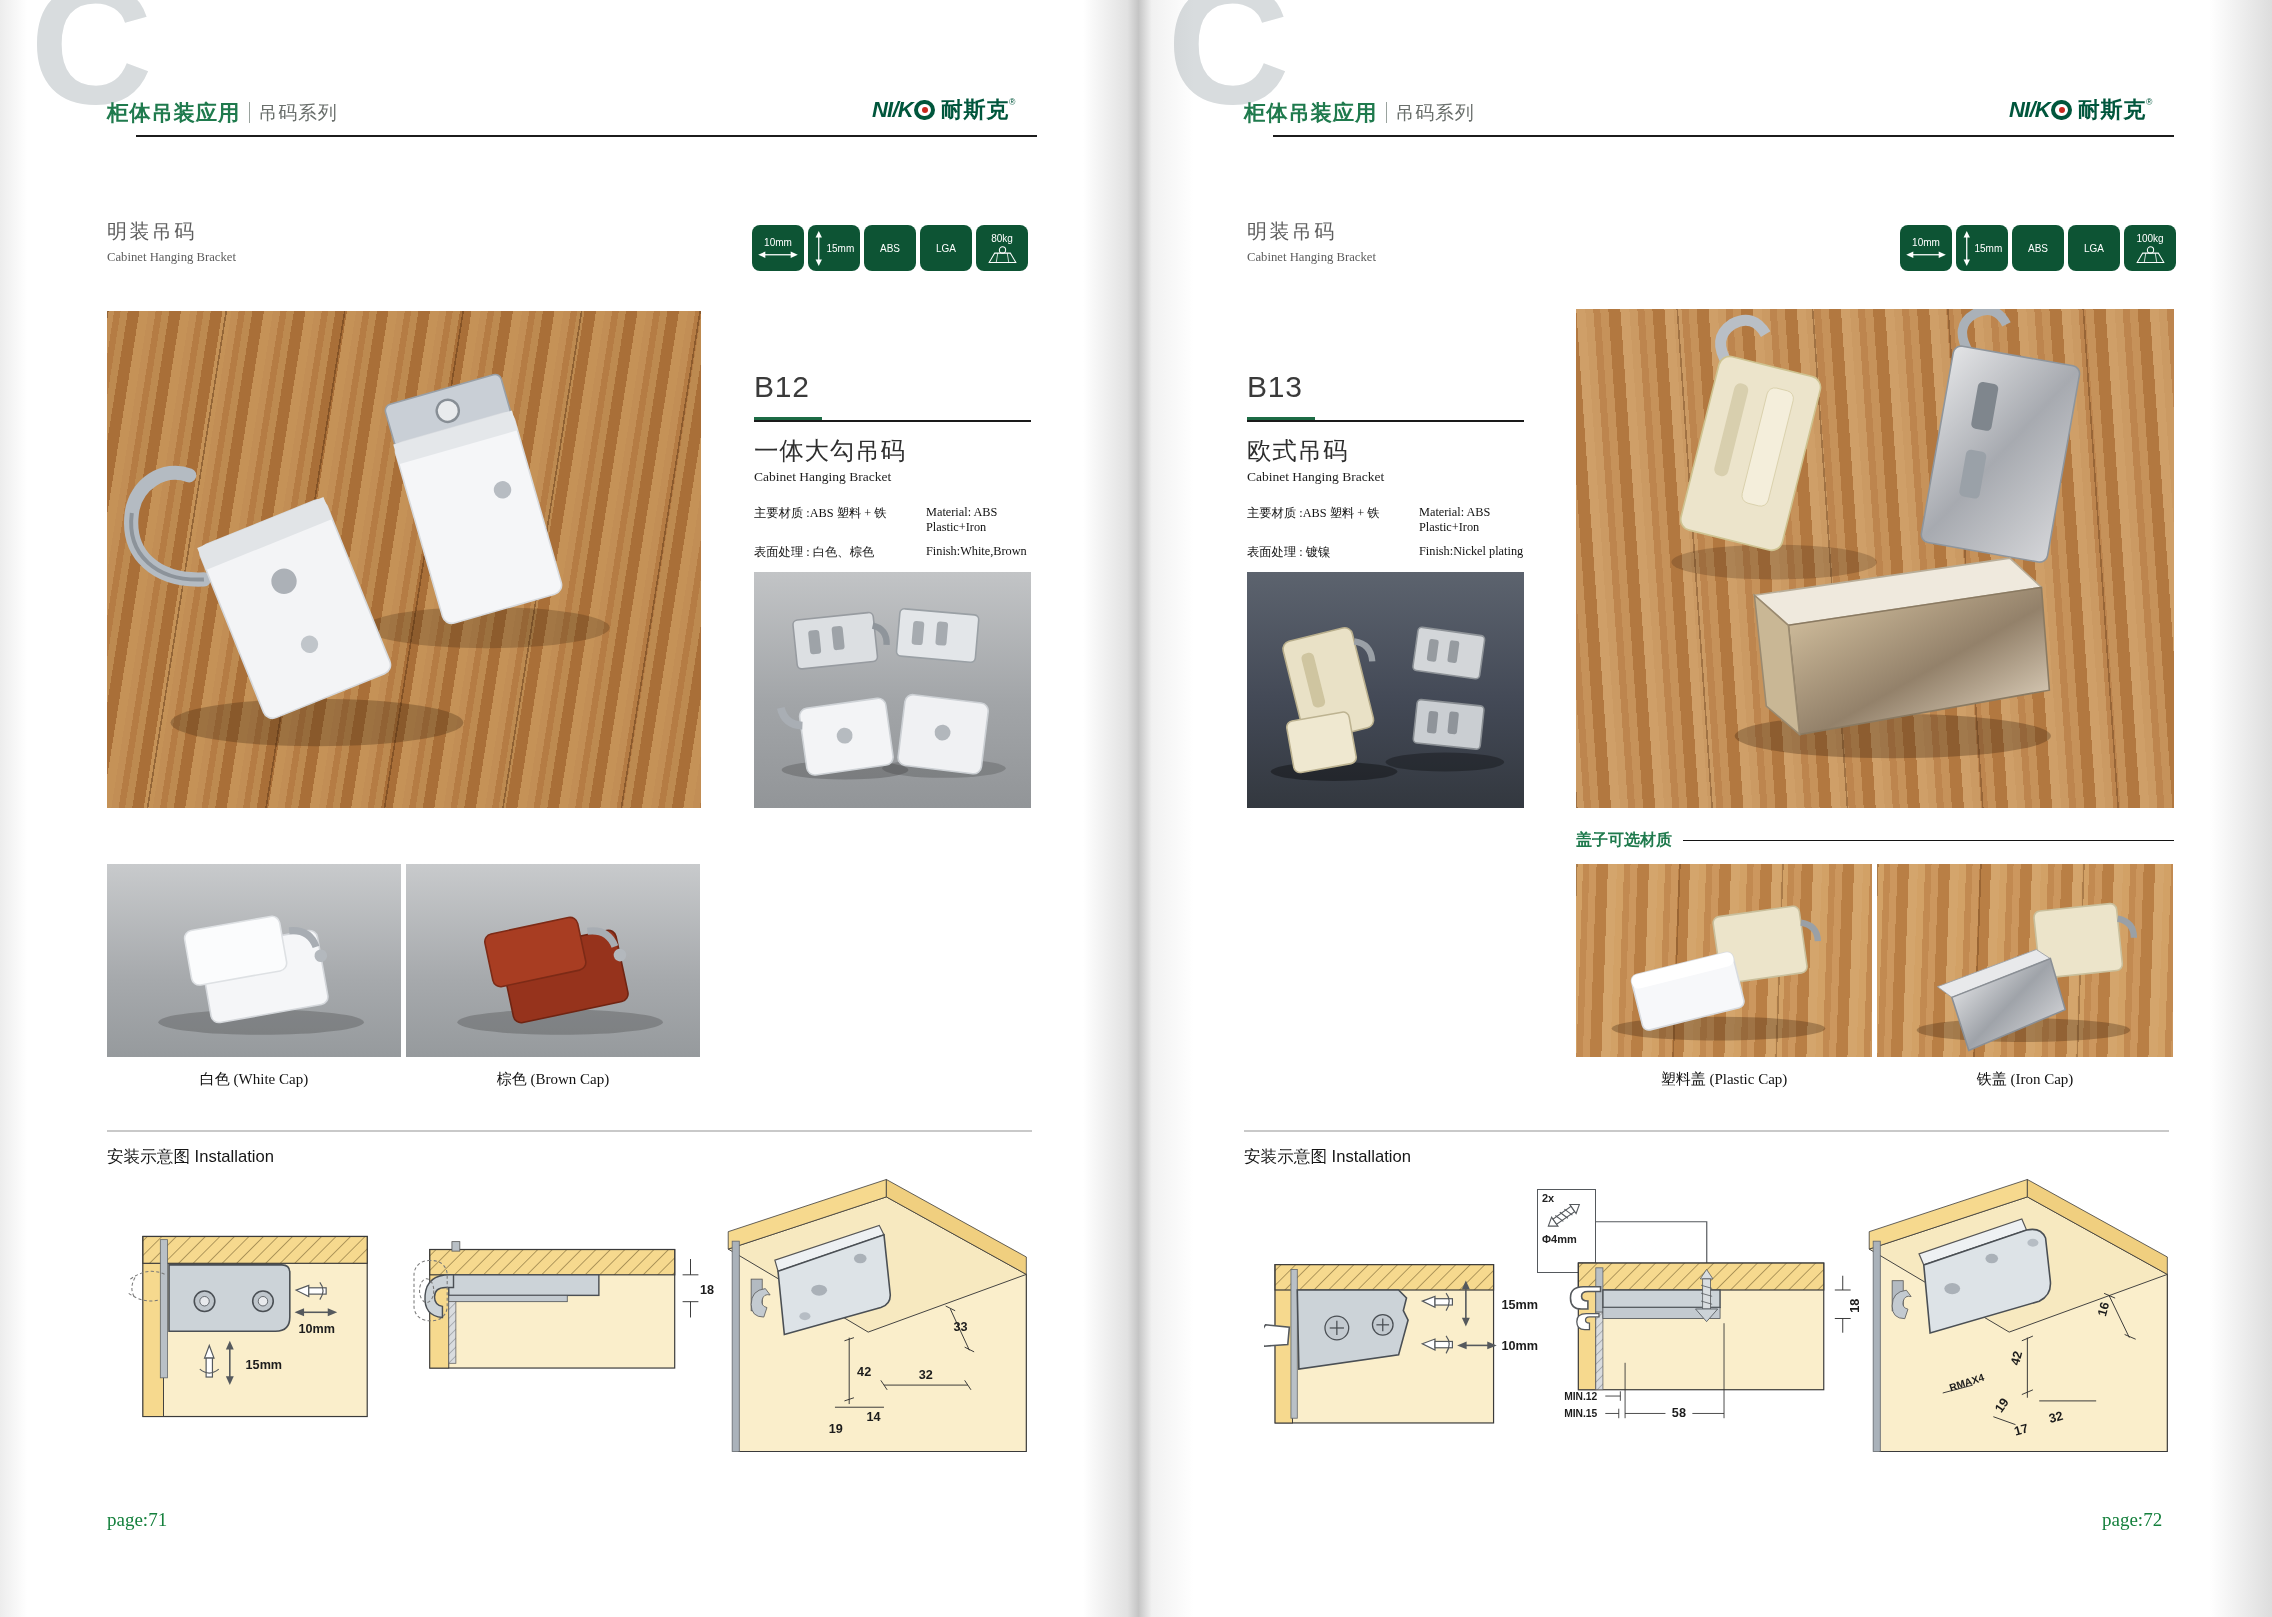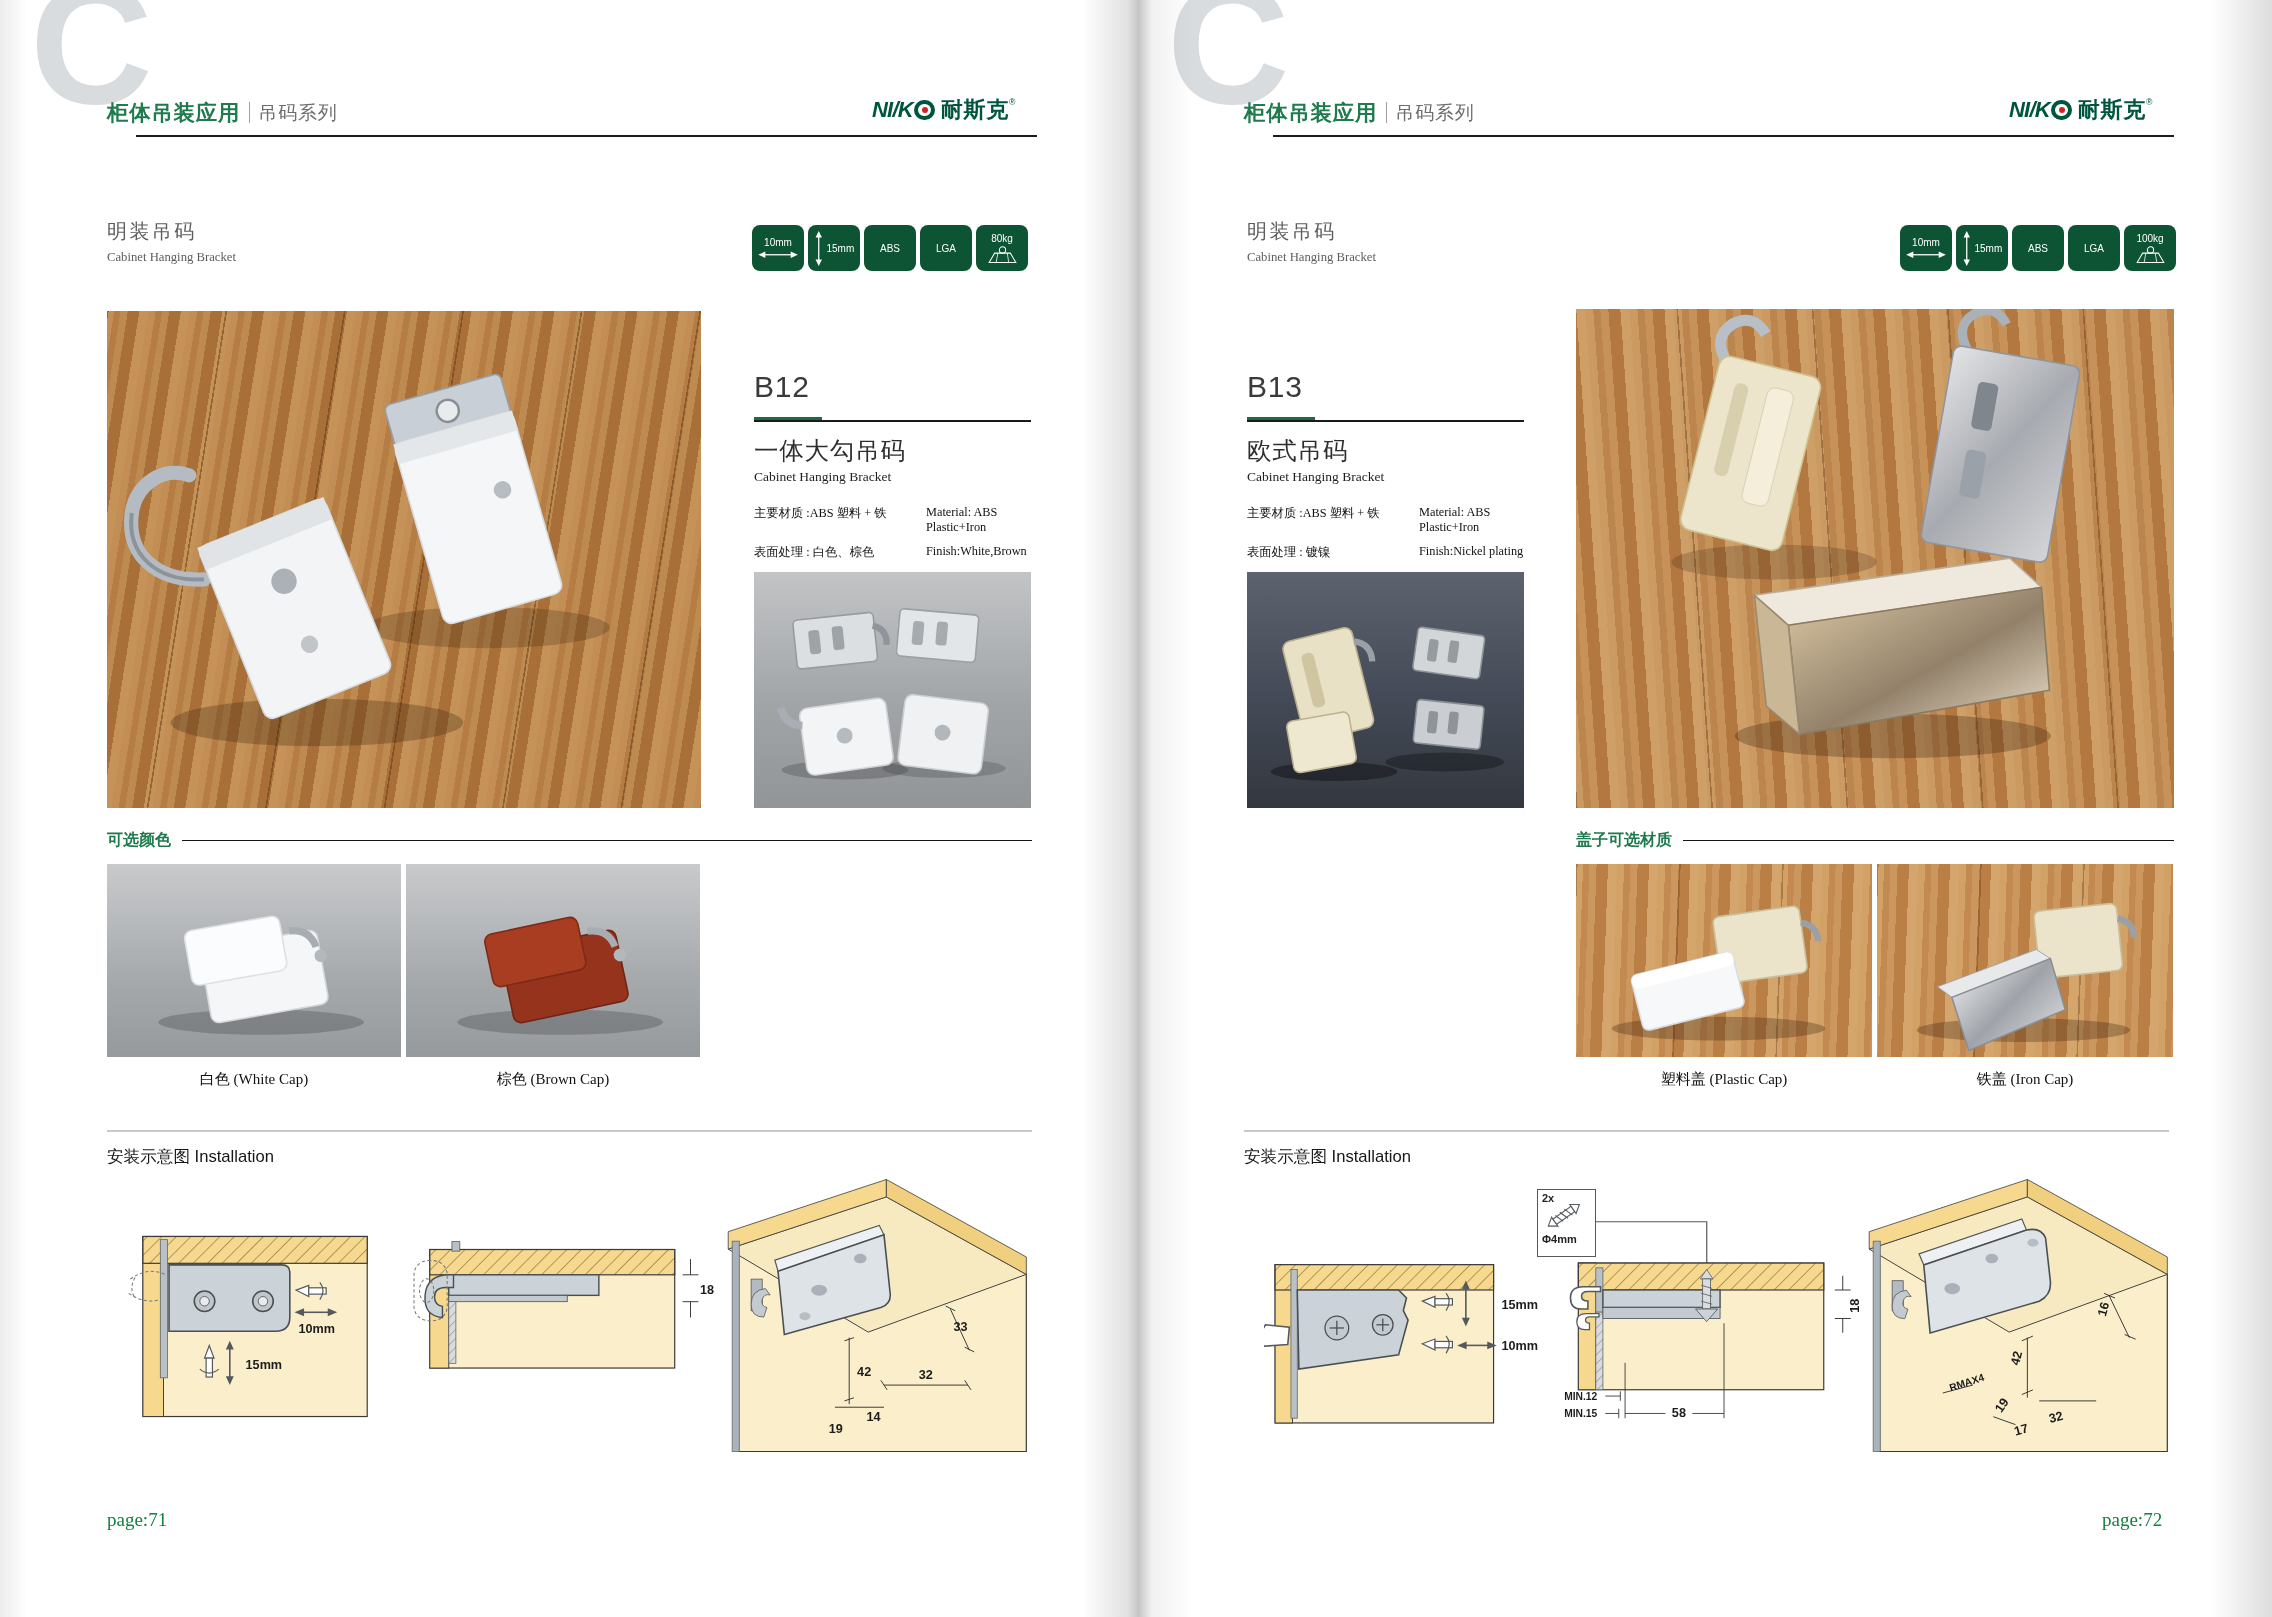--- a/index.html
+++ b/index.html
@@ -209,24 +209,20 @@
           <circle cx="115" cy="206" r="10" fill="#b6bbc0"></circle>
           <path d="M64,186 q-22,-4 -24,-26" stroke="#a9aeb4" stroke-width="10" fill="none"></path>
         </g>
         <g transform="rotate(7 240 205)">
           <rect x="186" y="160" width="106" height="90" rx="10" fill="#f0f1f3" stroke="#ccd0d4" stroke-width="2"></rect>
           <circle cx="238" cy="203" r="10" fill="#b2b7bc"></circle>
         </g>
       </svg>
     </div>
 
-    <div class="opt-head" style="left:107px;top:830px;width:925px">
-      <span class="opt-label">可选颜色</span>
-      <span class="opt-line"></span>
-    </div>
     <div class="photo grad-gray2" style="left:107px;top:864px;width:294px;height:193px">
       <svg width="294" height="193" viewBox="0 0 372 244">
         <ellipse cx="195" cy="200" rx="130" ry="16" fill="rgba(40,40,40,.25)"></ellipse>
         <g transform="rotate(-10 190 120)">
           <rect x="120" y="96" width="150" height="95" rx="10" fill="#f5f6f8" stroke="#d4d7db" stroke-width="2"></rect>
           <rect x="104" y="70" width="122" height="70" rx="10" fill="#fbfcfd" stroke="#dee1e4" stroke-width="2"></rect>
           <path d="M236,92 q26,2 30,26" fill="none" stroke="#a8adb3" stroke-width="9"></path>
           <circle cx="270" cy="130" r="8" fill="#b3b8bd"></circle>
         </g>
       </svg>
@@ -564,21 +560,21 @@
         <polygon points="200,116 216,110 216,124"></polygon>
           <rect x="216" y="113" width="22" height="8"></rect>
         <path d="M230,106 q8,10 0,22" fill="none"></path>
       </g>
       <line x1="252" y1="118" x2="286" y2="118" stroke="#55595d" stroke-width="2"></line>
       <polygon points="244,118 256,113 256,123" fill="#55595d"></polygon>
         <polygon points="294,118 282,113 282,123" fill="#55595d"></polygon>
       <text x="300" y="124" class="dimtxt">10mm</text>
     </svg>
 
-    <div class="screwbox abs" style="left:400px;top:1189px;width:59px;height:68px">
+    <div class="screwbox abs" style="left:400px;top:1189px;width:59px;height:84px">
       <span class="sb-qty">2x</span>
       <svg width="49" height="28.5" viewBox="0 0 62 36">
         <g transform="translate(8,28) rotate(-35)" stroke="#55595d" fill="#fff" stroke-width="1.4">
           <polygon points="0,0 10,-7 10,7"></polygon>
             <rect x="10" y="-4" width="28" height="8"></rect>
           <line x1="15" y1="-6" x2="19" y2="6"></line>
             <line x1="22" y1="-6" x2="26" y2="6"></line>
             <line x1="29" y1="-6" x2="33" y2="6"></line>
           <polygon points="38,-7 38,7 48,0"></polygon>
         </g>

